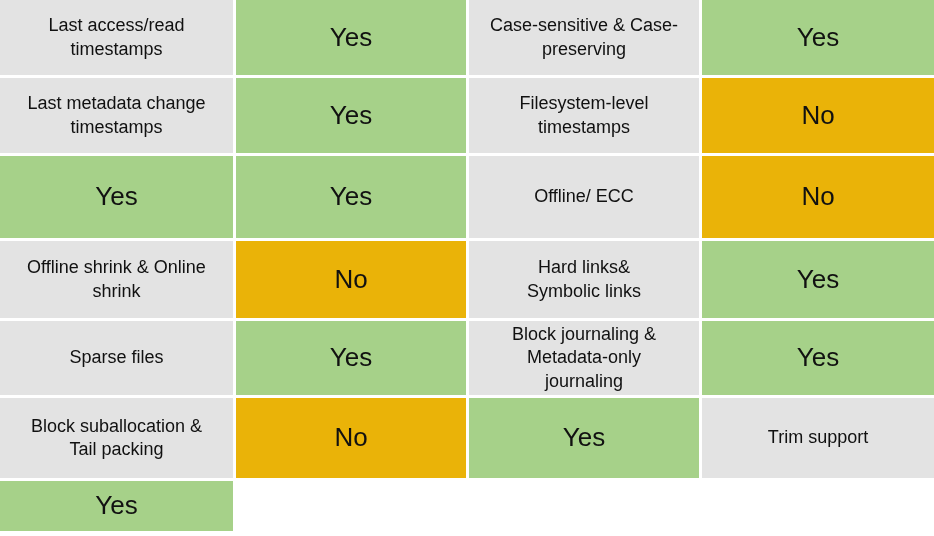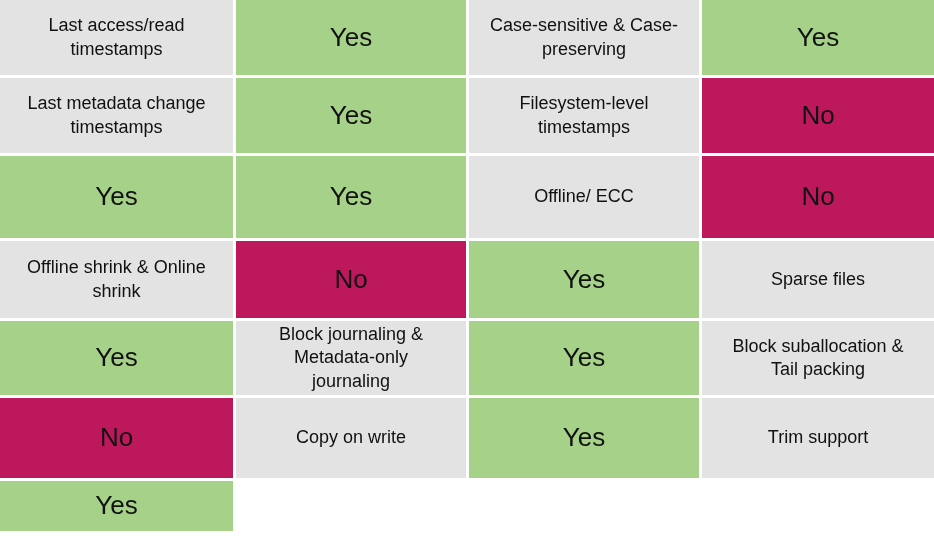--- a/index.html
+++ b/index.html
@@ -30,21 +30,21 @@
   .label {
     background: #e3e3e3;
     font-size: 18px;
     line-height: 1.3;
   }
   .value {
     font-size: 26px;
     line-height: 1.3;
   }
   .value[data-state="yes"] { background: #a6d189; }
-  .value[data-state="no"]  { background: #be185d; }
+  .value[data-state="no"]  { background: #eab308; }
 </style>
 </head>
 <body>
 
 <div class="feature-table">
 
   <div class="cell label">Last access/read
 timestamps</div>
   <div class="cell value" data-state="yes">Yes</div>
   <div class="cell label">Case-sensitive &amp; Case-
@@ -60,30 +60,31 @@
 
   <div class="cell value" data-state="yes">Yes</div>
   <div class="cell value" data-state="yes">Yes</div>
 
   <div class="cell label">Offline/ ECC</div>
   <div class="cell value" data-state="no">No</div>
   <div class="cell label">Offline shrink &amp; Online
 shrink</div>
   <div class="cell value" data-state="no">No</div>
 
+  <div class="cell label">Hard links&amp;
+Symbolic links</div>
   <div class="cell value" data-state="yes">Yes</div>
   <div class="cell label">Sparse files</div>
   <div class="cell value" data-state="yes">Yes</div>
 
   <div class="cell label">Block journaling &amp;
 Metadata-only
 journaling</div>
   <div class="cell value" data-state="yes">Yes</div>
   <div class="cell label">Block suballocation &amp;
 Tail packing</div>
   <div class="cell value" data-state="no">No</div>
 
-  <div class="cell label">Copy on write</div>
   <div class="cell value" data-state="yes">Yes</div>
   <div class="cell label">Trim support</div>
   <div class="cell value" data-state="yes">Yes</div>
 
 </div>
 
 </body></html>

